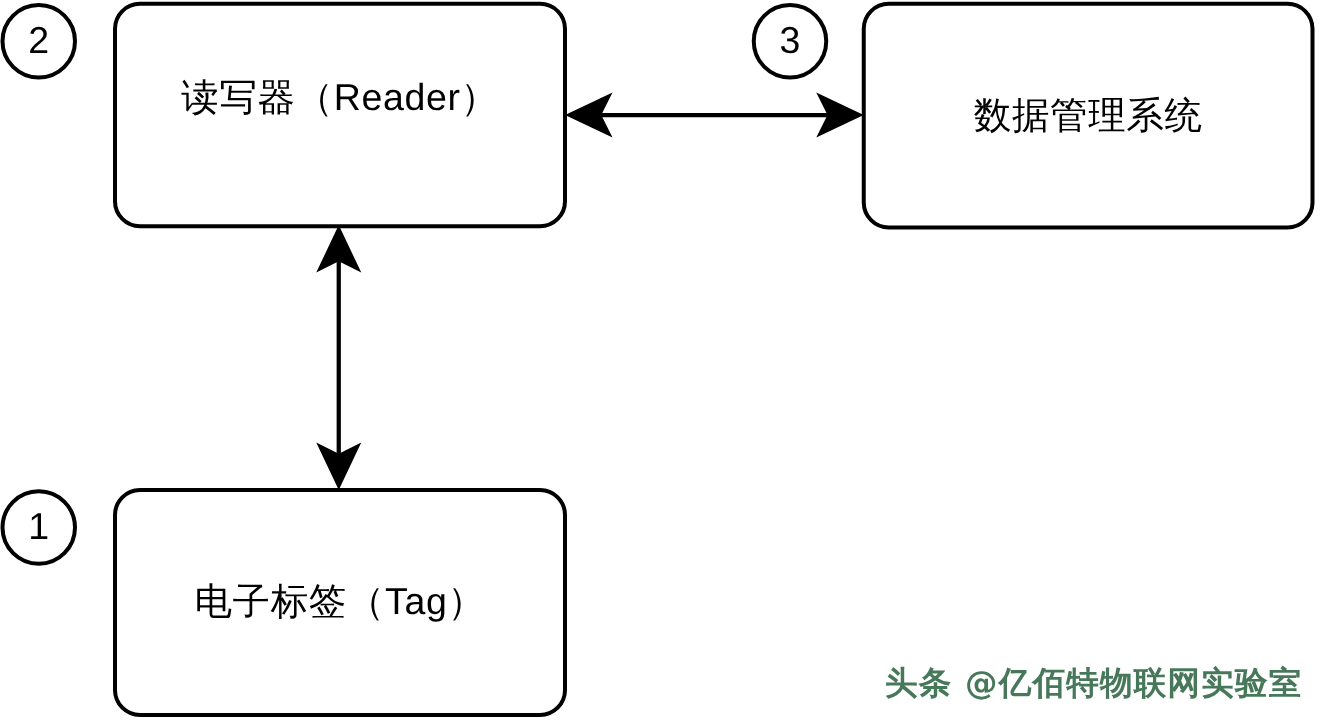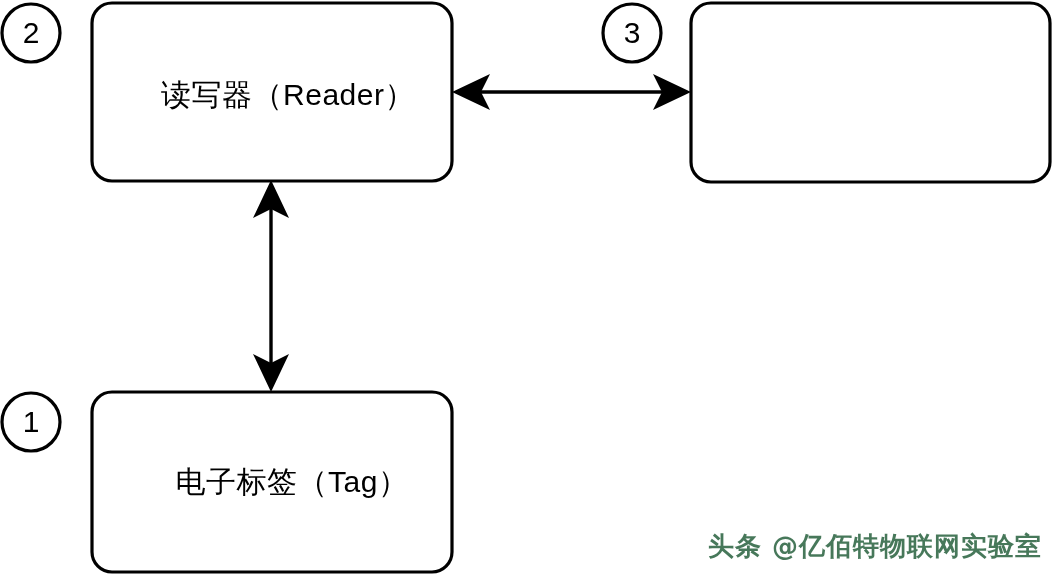--- a/index.html
+++ b/index.html
@@ -96,24 +96,25 @@
 
     <line class="conn-line" x1="271" y1="208" x2="271" y2="366"></line>
     <polygon class="arrow-head" points="271,180 253,218 271,209 289,218"></polygon>
     <polygon class="arrow-head" points="271,392 253,354 271,363 289,354"></polygon>
 
     <circle class="marker-circle" cx="31" cy="33" r="29"></circle>
     <circle class="marker-circle" cx="632" cy="33" r="29"></circle>
     <circle class="marker-circle" cx="31" cy="422" r="29"></circle>
   </svg>
 
-  <div class="node-label" style="left:108px; top:3px; width:360px; height:152px;margin-top:16px;">读写器（Reader）</div>
+  <div class="node-label" style="left:92px; top:3px; width:360px; height:152px;">读写器（Reader）</div>
 
+  <div class="node-label" style="left:691px; top:3px; width:359px; height:179px;">数据管理系统</div>
 
-  <div class="node-label" style="left:92px; top:392px; width:360px; height:180px;padding-left:20px;">电子标签（Tag）</div>
+  <div class="node-label" style="left:92px; top:392px; width:360px; height:180px;">电子标签（Tag）</div>
 
   <div class="marker-label" style="left:2px; top:4px; width:58px; height:58px;">2</div>
 
   <div class="marker-label" style="left:603px; top:4px; width:58px; height:58px;">3</div>
 
   <div class="marker-label" style="left:2px; top:393px; width:58px; height:58px;">1</div>
 
   <div id="watermark">头条 @亿佰特物联网实验室</div>
 
 </div>

